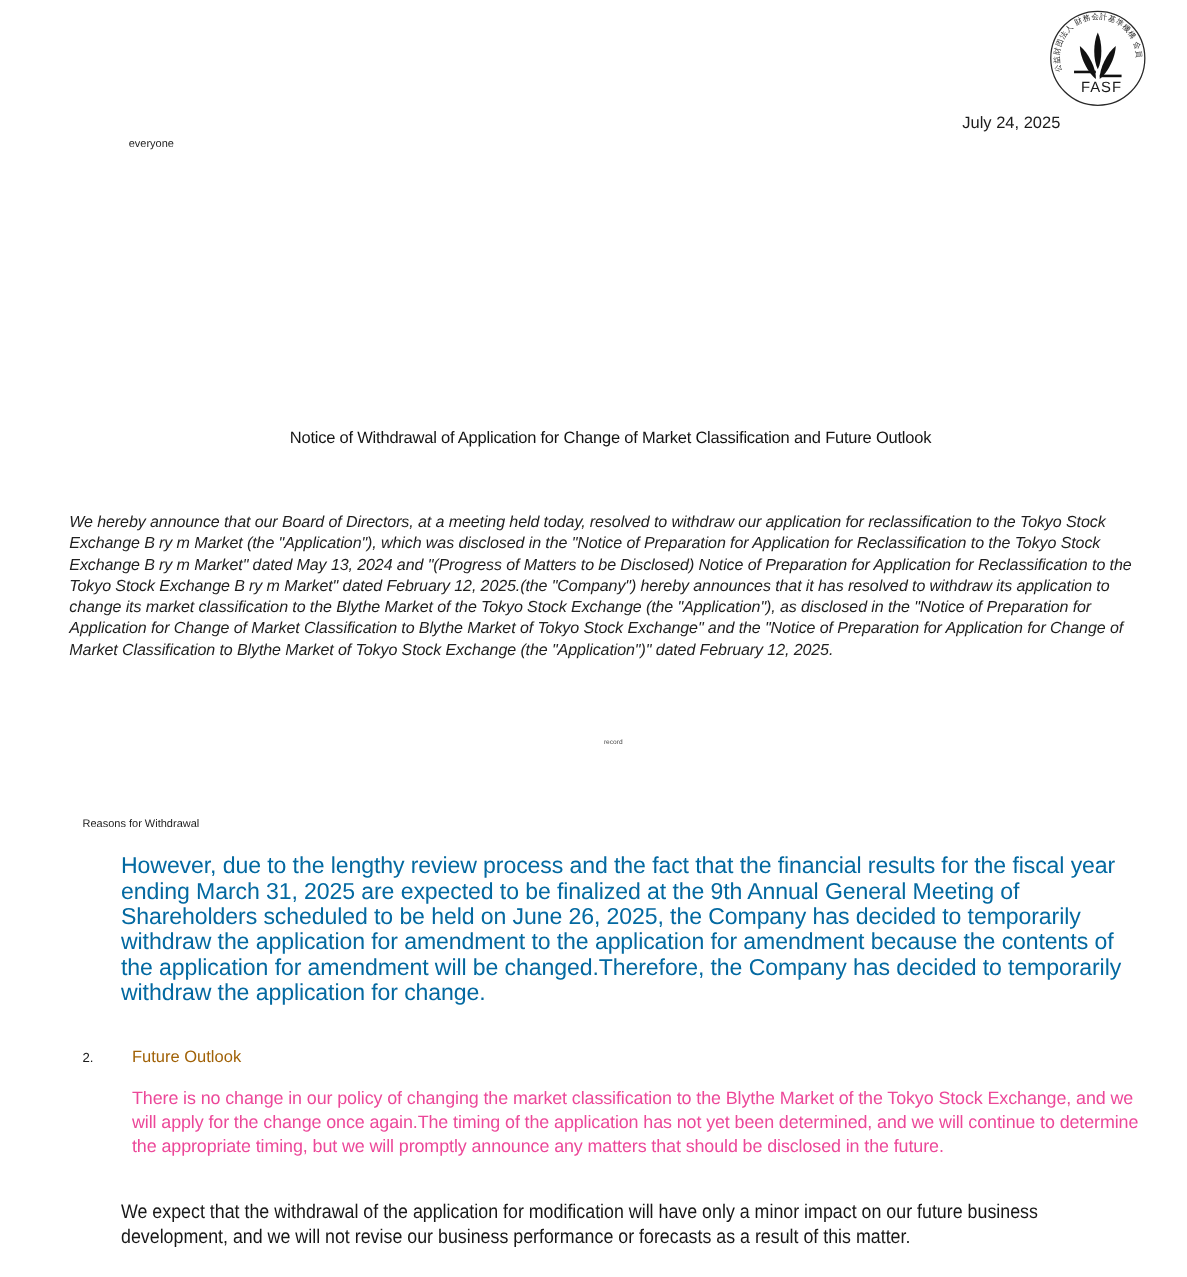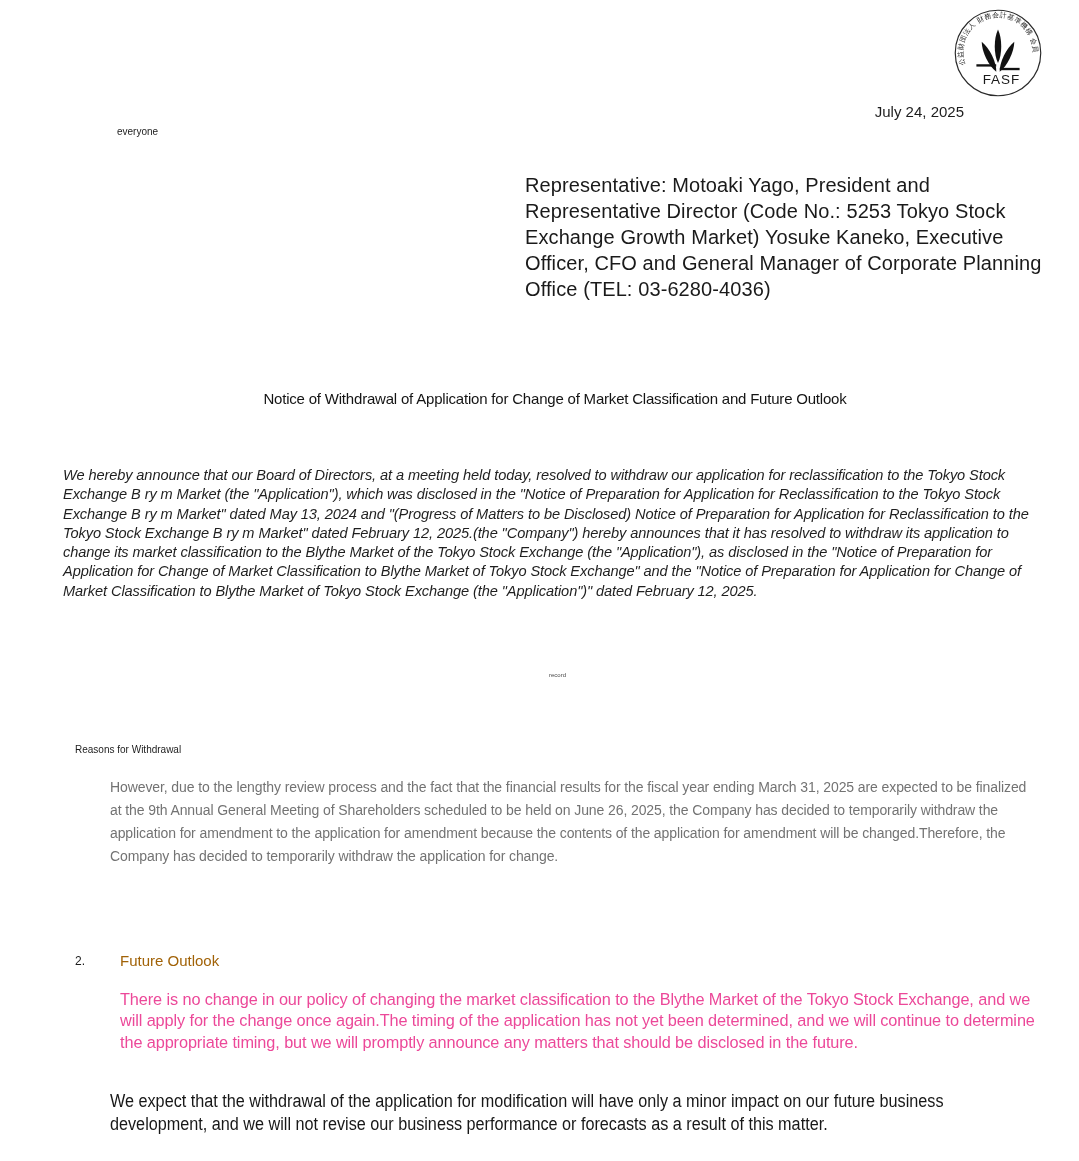--- a/index.html
+++ b/index.html
@@ -72,24 +72,24 @@
   .sec1-head {
     position: absolute;
     left: 75px; top: 744px;
     font-size: 10px;
     color: #1c1c1c;
   }
   .sec1-p {
     position: absolute;
     left: 110px; top: 776px;
     width: 925px;
-    font-size: 14px;
+    font-size: 21px;
     line-height: 23px;
     letter-spacing: -0.1px;
-    color: #737373;
+    color: #0369a1;
   }
   .sec2-num {
     position: absolute;
     left: 75px; top: 954px;
     font-size: 12px;
     color: #1c1c1c;
   }
   .sec2-head {
     position: absolute;
     left: 120px; top: 952px;
@@ -150,21 +150,20 @@
       <rect x="26" y="62.5" width="22" height="2.6" fill="#111111"></rect>
       <rect x="52" y="66.5" width="22" height="2.6" fill="#111111"></rect>
       <text x="33" y="84" class="fasf-label">FASF</text>
     </svg>
   </div>
 
   <div class="date">July 24, 2025</div>
 
   <div class="salutation">everyone</div>
 
-  <div class="rep">Representative: Motoaki Yago, President and Representative Director (Code No.: 5253 Tokyo Stock Exchange Growth Market) Yosuke Kaneko, Executive Officer, CFO and General Manager of Corporate Planning Office (TEL: 03-6280-4036)</div>
 
   <div class="title">Notice of Withdrawal of Application for Change of Market Classification and Future Outlook</div>
 
   <div class="intro">We hereby announce that our Board of Directors, at a meeting held today, resolved to withdraw our application for reclassification to the Tokyo Stock Exchange B ry m Market (the "Application"), which was disclosed in the "Notice of Preparation for Application for Reclassification to the Tokyo Stock Exchange B ry m Market" dated May 13, 2024 and "(Progress of Matters to be Disclosed) Notice of Preparation for Application for Reclassification to the Tokyo Stock Exchange B ry m Market" dated February 12, 2025.(the "Company") hereby announces that it has resolved to withdraw its application to change its market classification to the Blythe Market of the Tokyo Stock Exchange (the "Application"), as disclosed in the "Notice of Preparation for Application for Change of Market Classification to Blythe Market of Tokyo Stock Exchange" and the "Notice of Preparation for Application for Change of Market Classification to Blythe Market of Tokyo Stock Exchange (the "Application")" dated February 12, 2025.</div>
 
   <div class="tiny-note">record</div>
 
   <div class="sec1-head">Reasons for Withdrawal</div>
 
   <div class="sec1-p">However, due to the lengthy review process and the fact that the financial results for the fiscal year ending March 31, 2025 are expected to be finalized at the 9th Annual General Meeting of Shareholders scheduled to be held on June 26, 2025, the Company has decided to temporarily withdraw the application for amendment to the application for amendment because the contents of the application for amendment will be changed.Therefore, the Company has decided to temporarily withdraw the application for change.</div>

